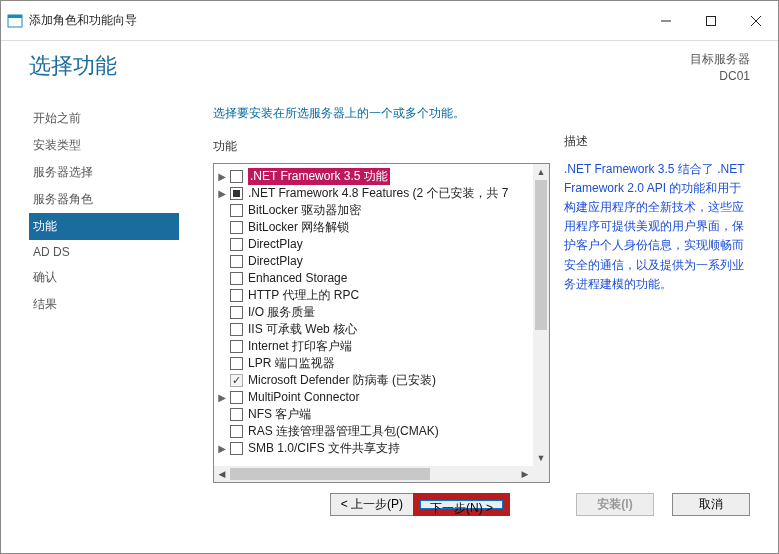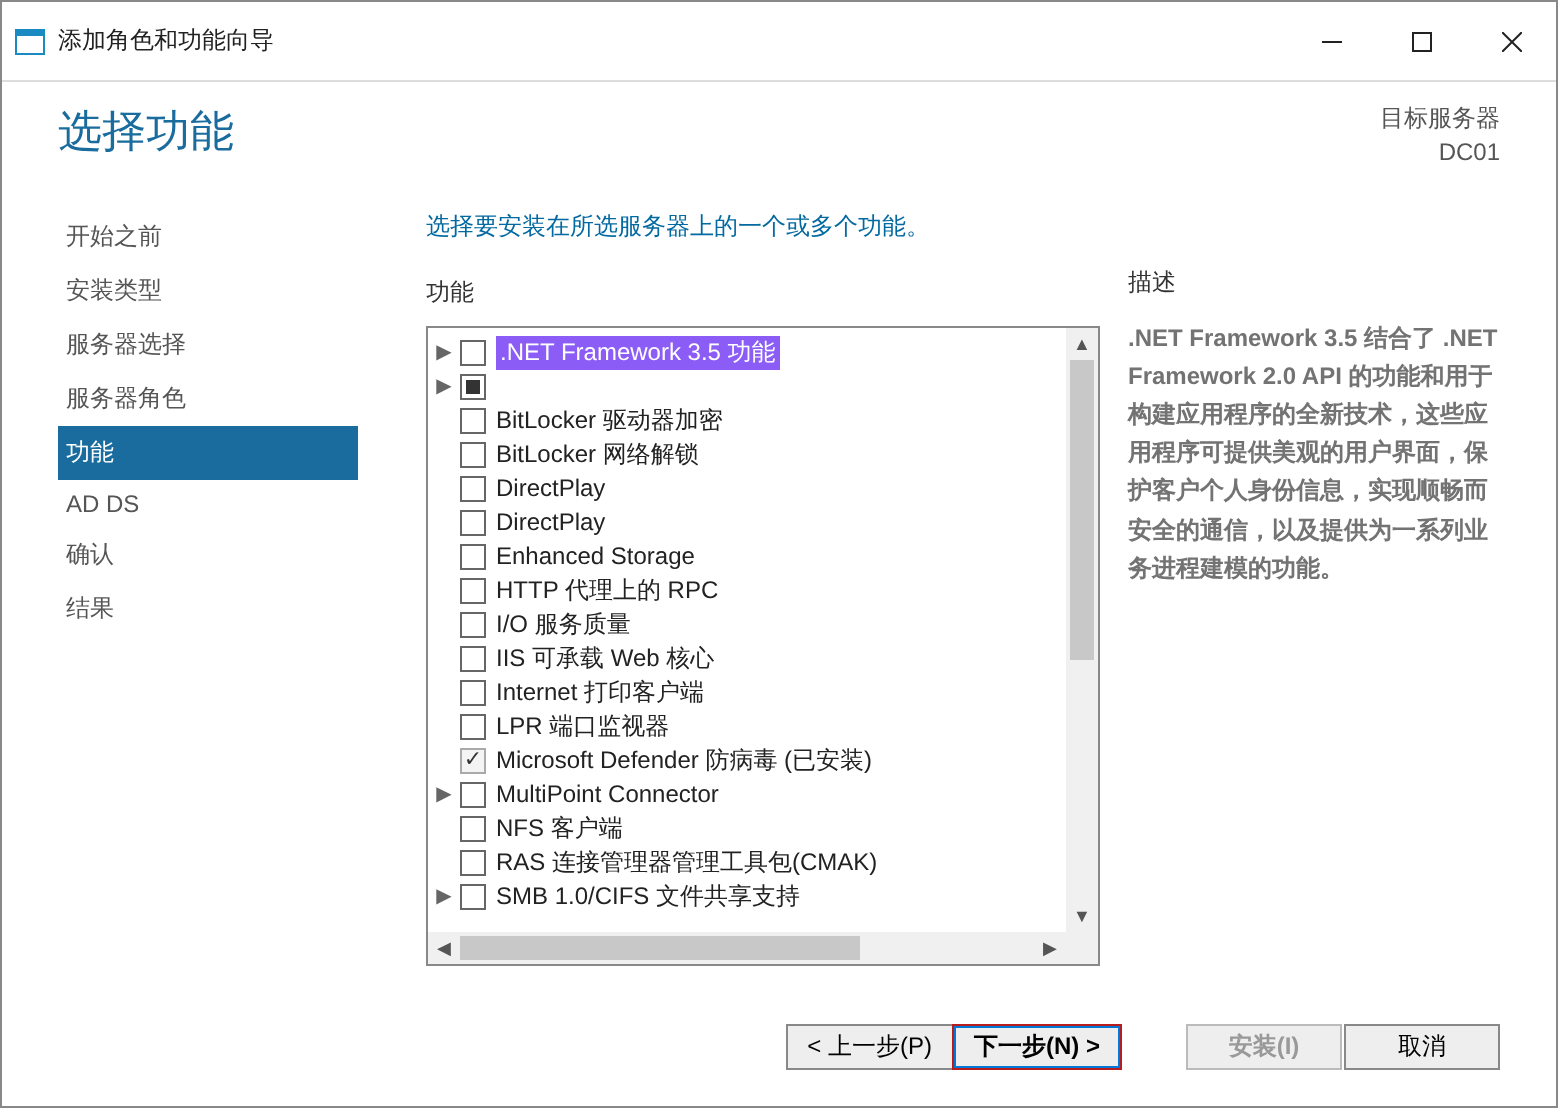--- a/index.html
+++ b/index.html
@@ -107,21 +107,21 @@
     flex-shrink: 0;
     display: inline-flex;
     align-items: center; justify-content: center;
     font-size: 10px;
     background: #fff;
   }
   .chk.partial::after { content: ""; width: 7px; height: 7px; background: #333; display: block; }
   .chk.checked::after { content: "✓"; color: #333; font-size: 11px; line-height: 1; }
   .chk.disabled { border-color: #aaa; background: #f4f4f4; }
   .tree-label { }
-  .tree-label.sel { background: #8b5cf6; color: #fff; padding: 0 2px; }
+  .tree-label.sel { background: #be185d; color: #fff; padding: 0 2px; }
   .vscroll {
     position: absolute; top: 0; right: 0; bottom: 16px; width: 16px;
     background: #f0f0f0;
     display: flex; flex-direction: column;
   }
   .vscroll .arrow { height: 16px; display: flex; align-items: center; justify-content: center; font-size: 9px; color: #555; }
   .vscroll .track { flex: 1; position: relative; }
   .vscroll .thumb { position: absolute; left: 2px; right: 2px; top: 0; height: 150px; background: #c8c8c8; }
   .hscroll {
     position: absolute; left: 0; right: 16px; bottom: 0; height: 16px;
@@ -130,40 +130,40 @@
   }
   .hscroll .arrow { width: 16px; display: flex; align-items: center; justify-content: center; font-size: 9px; color: #555; }
   .hscroll .track { flex: 1; position: relative; }
   .hscroll .thumb { position: absolute; top: 2px; bottom: 2px; left: 0; width: 200px; background: #c8c8c8; }
   .scroll-corner { position: absolute; right: 0; bottom: 0; width: 16px; height: 16px; background: #f0f0f0; }
   .right {
     width: 186px;
     padding-top: 38px;
   }
   .right .section-label { margin-bottom: 10px; }
-  .desc-text { color: #737373; line-height: 1.6; font-size: 12px; font-weight: bold; }
+  .desc-text { color: #1d4ed8; line-height: 1.6; font-size: 12px; }
   .footer {
     height: 60px;
     display: flex;
-    align-items: center;
+    align-items: flex-start;
     justify-content: flex-end;
     padding: 0 28px;
-    gap: 1px;
+    gap: 18px;
   }
   .footer .spacer { width: 30px; }
   .btn {
     height: 23px;
     min-width: 78px;
     border: 1px solid #888;
     background: #eee;
     font-size: 12px;
     padding: 0 10px;
     cursor: pointer;
   }
-  .btn.default { border: 1px solid #b91c1c; box-shadow: inset 0 0 0 1px #0078d7; font-weight: bold; }
+  .btn.default { border: 7px solid #b91c1c; box-shadow: inset 0 0 0 1px #0078d7; }
   .btn:disabled { color: #999; border-color: #bbb; cursor: default; font-weight: bold; }
   .btn-pair { display: flex; }
   .btn-pair .btn:first-child { border-right: none; }
 </style>
 </head>
 <body>
 
 <div class="titlebar">
   <span class="titlebar-icon">
     <svg viewBox="0 0 16 16" width="16" height="16">
@@ -217,20 +217,21 @@
       <div class="tree-box">
         <div class="tree-scroll" id="tree-scroll">
             <div class="tree-row">
               <span class="expander">▶</span>
               <span class="chk"></span>
               <span class="tree-label sel">.NET Framework 3.5 功能</span>
             </div>
             <div class="tree-row">
               <span class="expander">▶</span>
               <span class="chk partial"></span>
+              <span class="tree-label">.NET Framework 4.8 Features (2 个已安装，共 7</span>
             </div>
             <div class="tree-row">
               <span class="expander"></span>
               <span class="chk"></span>
               <span class="tree-label">BitLocker 驱动器加密</span>
             </div>
             <div class="tree-row">
               <span class="expander"></span>
               <span class="chk"></span>
               <span class="tree-label">BitLocker 网络解锁</span>

